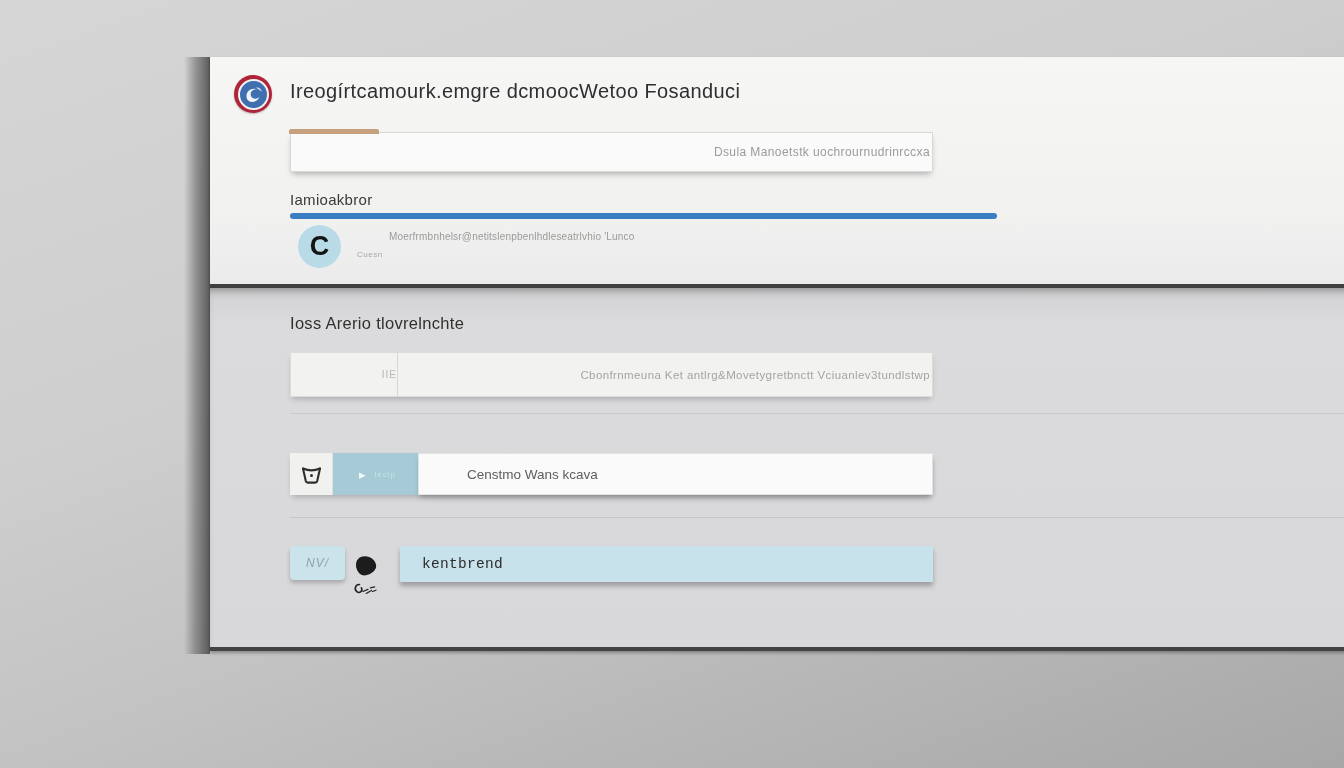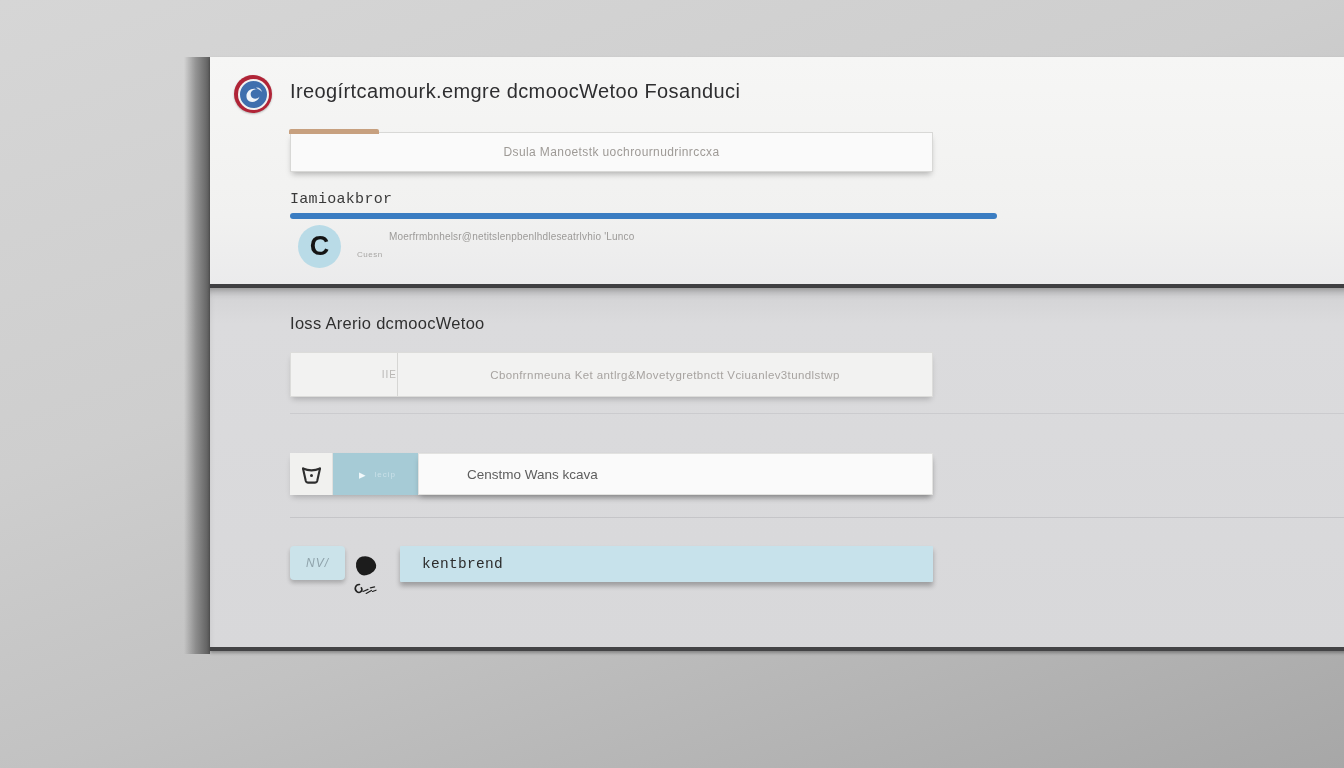--- a/index.html
+++ b/index.html
@@ -49,25 +49,25 @@
   .tan-strip{
     position:absolute;left:-1px;top:-3px;width:90px;height:5px;
     background:#c7a07f;border-radius:2px 2px 0 0;z-index:2;
   }
   .text-input{
     box-sizing:border-box;width:100%;height:100%;
     background:#fafafa;border:1px solid #d8d8d6;outline:none;
     font-family:"Liberation Sans", sans-serif;
     box-shadow:0 4px 6px -2px rgba(0,0,0,.28);
   }
-  .centered{text-align:center;font-size:12px;color:#8f8b88;letter-spacing:.4px;}
+  .centered{text-align:right;font-size:12px;color:#8f8b88;letter-spacing:.4px;}
   .centered::placeholder{color:#9e9a96;opacity:1;}
   .field-label{
     position:absolute;left:80px;top:134px;
-    font-size:15px;color:#3a3a3a;letter-spacing:.3px;font-family:Liberation Mono, monospace;
+    font-size:15px;color:#3a3a3a;letter-spacing:.3px;
   }
   .accent-underline{
     position:absolute;left:80px;top:156px;width:707px;height:6px;
     background:#3b7dc2;border-radius:3px;
   }
   .avatar{
     position:absolute;left:88px;top:168px;width:43px;height:43px;border-radius:50%;
     background:#b9dbe7;display:flex;align-items:center;justify-content:center;
     cursor:pointer;
   }
@@ -160,21 +160,21 @@
     <div class="avatar">
       <span>C</span>
     </div>
     <span class="avatar-caption">Cuesn</span>
     <span class="avatar-text">Moerfrmbnhelsr@netitslenpbenlhdleseatrlvhio 'Lunco</span>
 
   </section>
 
   <section class="panel panel-bottom">
 
-    <h2 class="heading">Ioss Arerio dcmoocWetoo</h2>
+    <h2 class="heading">Ioss Arerio tlovrelnchte</h2>
 
     <div class="row row1">
       <span class="prefix">IIE</span>
       <input type="text" class="text-input centered row1-input" placeholder="Cbonfrnmeuna Ket antlrg&amp;Movetygretbnctt Vciuanlev3tundlstwp" style="">
     </div>
 
     <div class="hline line-a"></div>
 
     <div class="row row2">
       <button class="icon-box">

